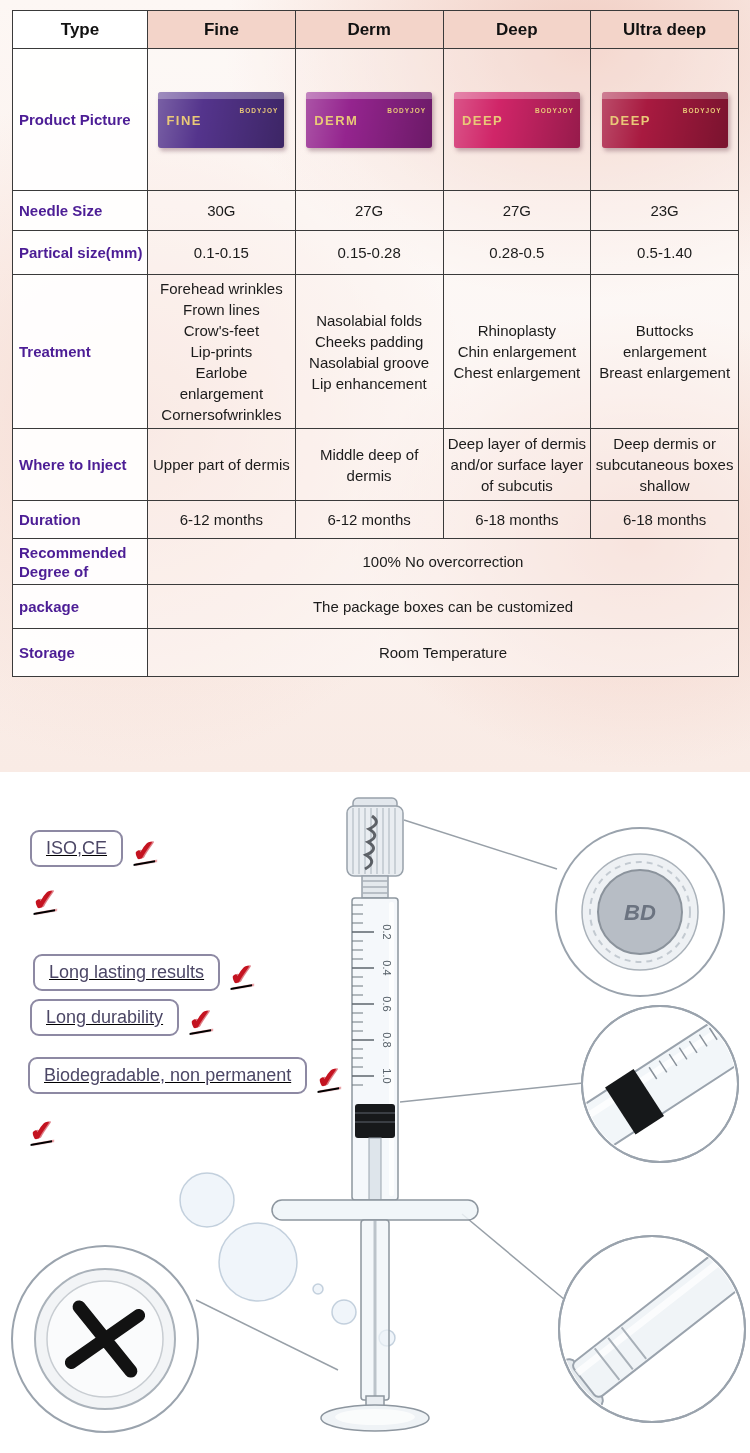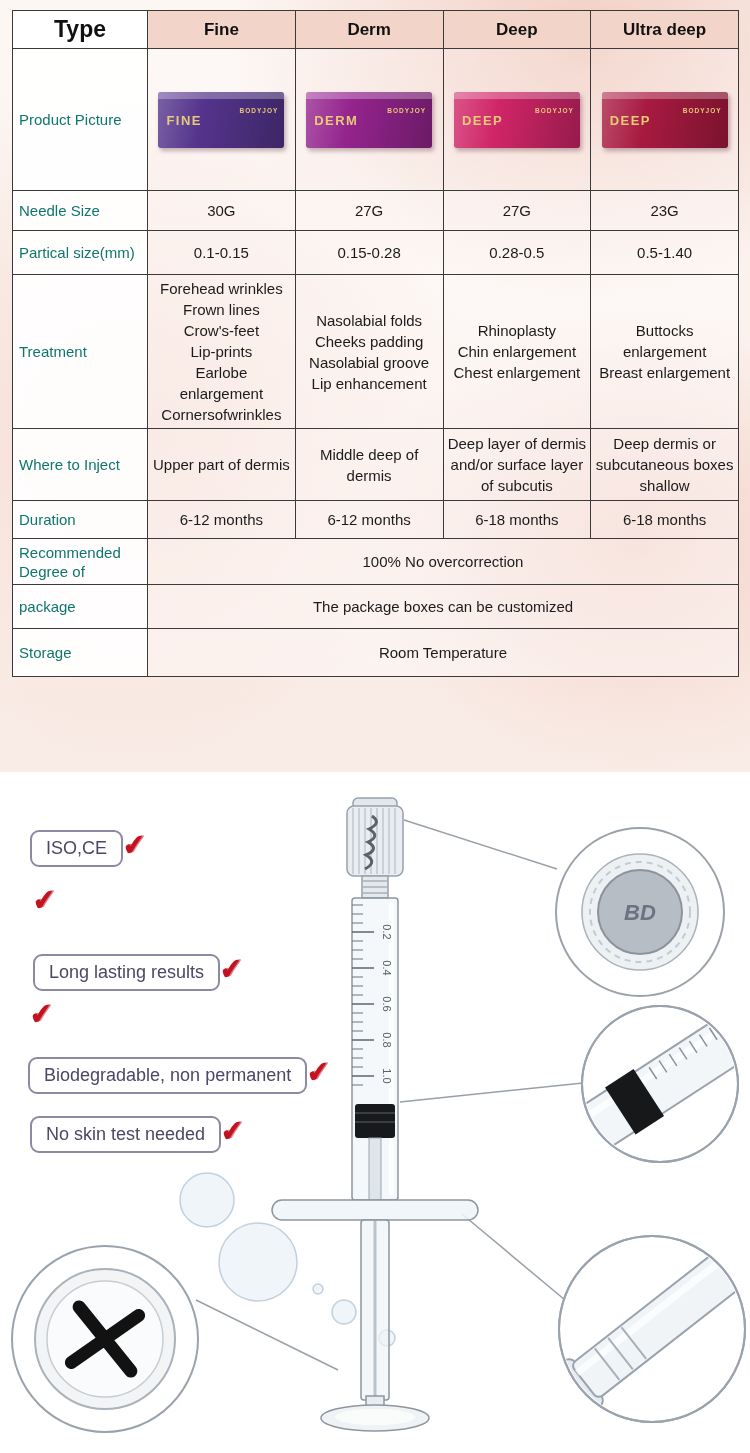--- a/index.html
+++ b/index.html
@@ -23,31 +23,31 @@
   table.spec {
     margin-left: 12px;
     width: 726px;
     border-collapse: collapse;
     table-layout: fixed;
   }
   table.spec col.label-col { width: 135px; }
   table.spec col.data-col { width: 147.75px; }
   .spec th, .spec td { border: 1px solid #3a3a3a; vertical-align: middle; }
   .type-h {
-    background: #ffffff; font-size: 23px; font-weight: bold;
+    background: #ffffff; font-size: 17px; font-weight: bold;
     text-align: center; color: #111;
   }
   .h {
     background: #f3d4c9; font-size: 17px; font-weight: bold;
     text-align: center; color: #111;
   }
   .lbl {
     background: rgba(255,255,255,0.92);
-    font-size: 15px; font-weight: normal; text-align: left;
-    padding: 2px 3px 2px 6px; color: #0f766e; line-height: 19px;
+    font-size: 15px; font-weight: bold; text-align: left;
+    padding: 2px 3px 2px 6px; color: #4c1d95; line-height: 19px;
   }
   .pre { white-space: pre-line; }
   .c {
     background: rgba(255,255,255,0.40);
     font-size: 15px; text-align: center; color: #1b1b1b;
     white-space: pre-line; line-height: 21px; padding: 3px 4px;
   }
   .pic { background: rgba(255,255,255,0.22); }
   .product-box {
     position: relative; width: 126px; height: 56px;
@@ -71,21 +71,21 @@
     position: absolute; right: 6px; top: 8px;
     color: #e9c878; font-size: 6.5px; font-weight: bold; letter-spacing: 1px;
     z-index: 1;
   }
   
   .bottom-section {
     position: relative; width: 750px; height: 681px; background: #ffffff;
   }
   .illus { position: absolute; inset: 0; }
   .feature-row {
-    position: absolute; display: flex; align-items: flex-start; z-index: 2;
+    position: absolute; display: flex; align-items: flex-end; gap: 10px; z-index: 2; text-decoration: underline;
   }
   .badge {
     border: 2px solid #8d89a3; border-radius: 9px;
     padding: 6px 14px; font-size: 18px; color: #4c4766; background: #ffffff;
     white-space: nowrap;
   }
   .check {
     color: #c41320; font-size: 26px; font-weight: bold;
     transform: rotate(-10deg) skewX(-8deg);
     text-shadow: 2px 0 0 rgba(196,19,32,0.55);
@@ -324,24 +324,24 @@
     <span class="check">✔</span>
   </div>
   <div class="feature-row" style="left:33px; top:113px">
     <span class="check">✔</span>
   </div>
   <div class="feature-row" style="left:33px; top:182px">
     <div class="badge">Long lasting results</div>
     <span class="check">✔</span>
   </div>
   <div class="feature-row" style="left:30px; top:227px">
+    <div class="badge">Long durability</div>
     <span class="check">✔</span>
   </div>
   <div class="feature-row" style="left:28px; top:285px">
     <div class="badge">Biodegradable, non permanent</div>
     <span class="check">✔</span>
   </div>
   <div class="feature-row" style="left:30px; top:344px">
-    <div class="badge">No skin test needed</div>
     <span class="check">✔</span>
   </div>
 
 </div>
 
 </body></html>

